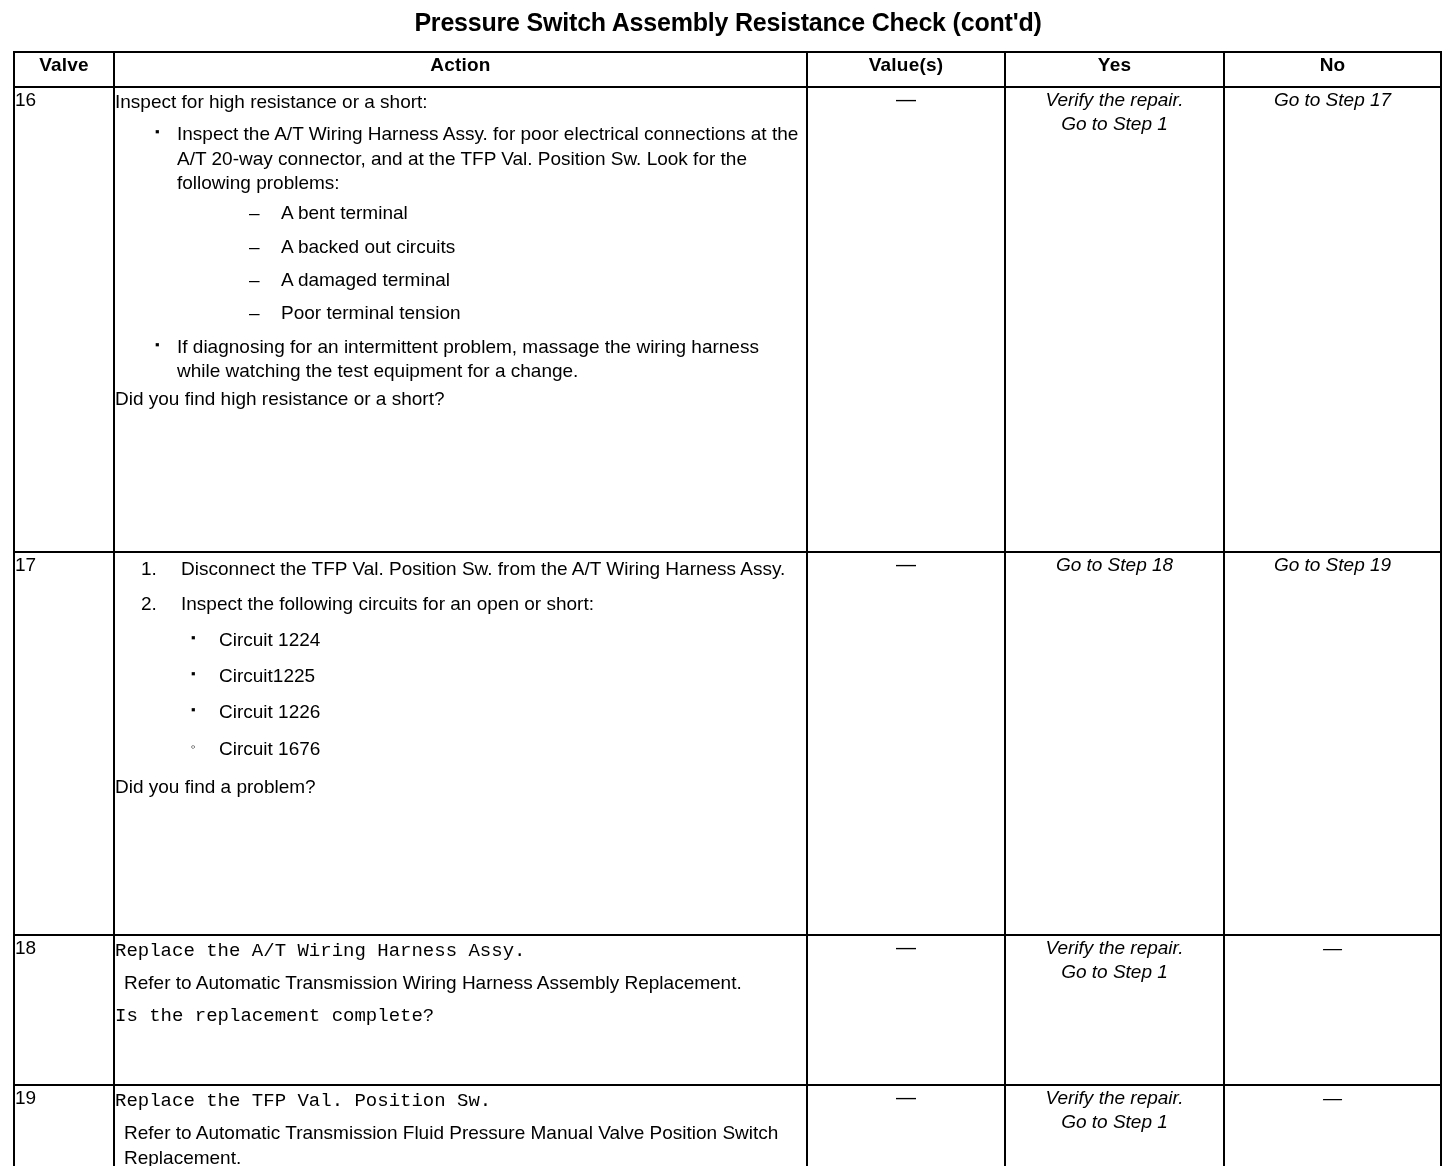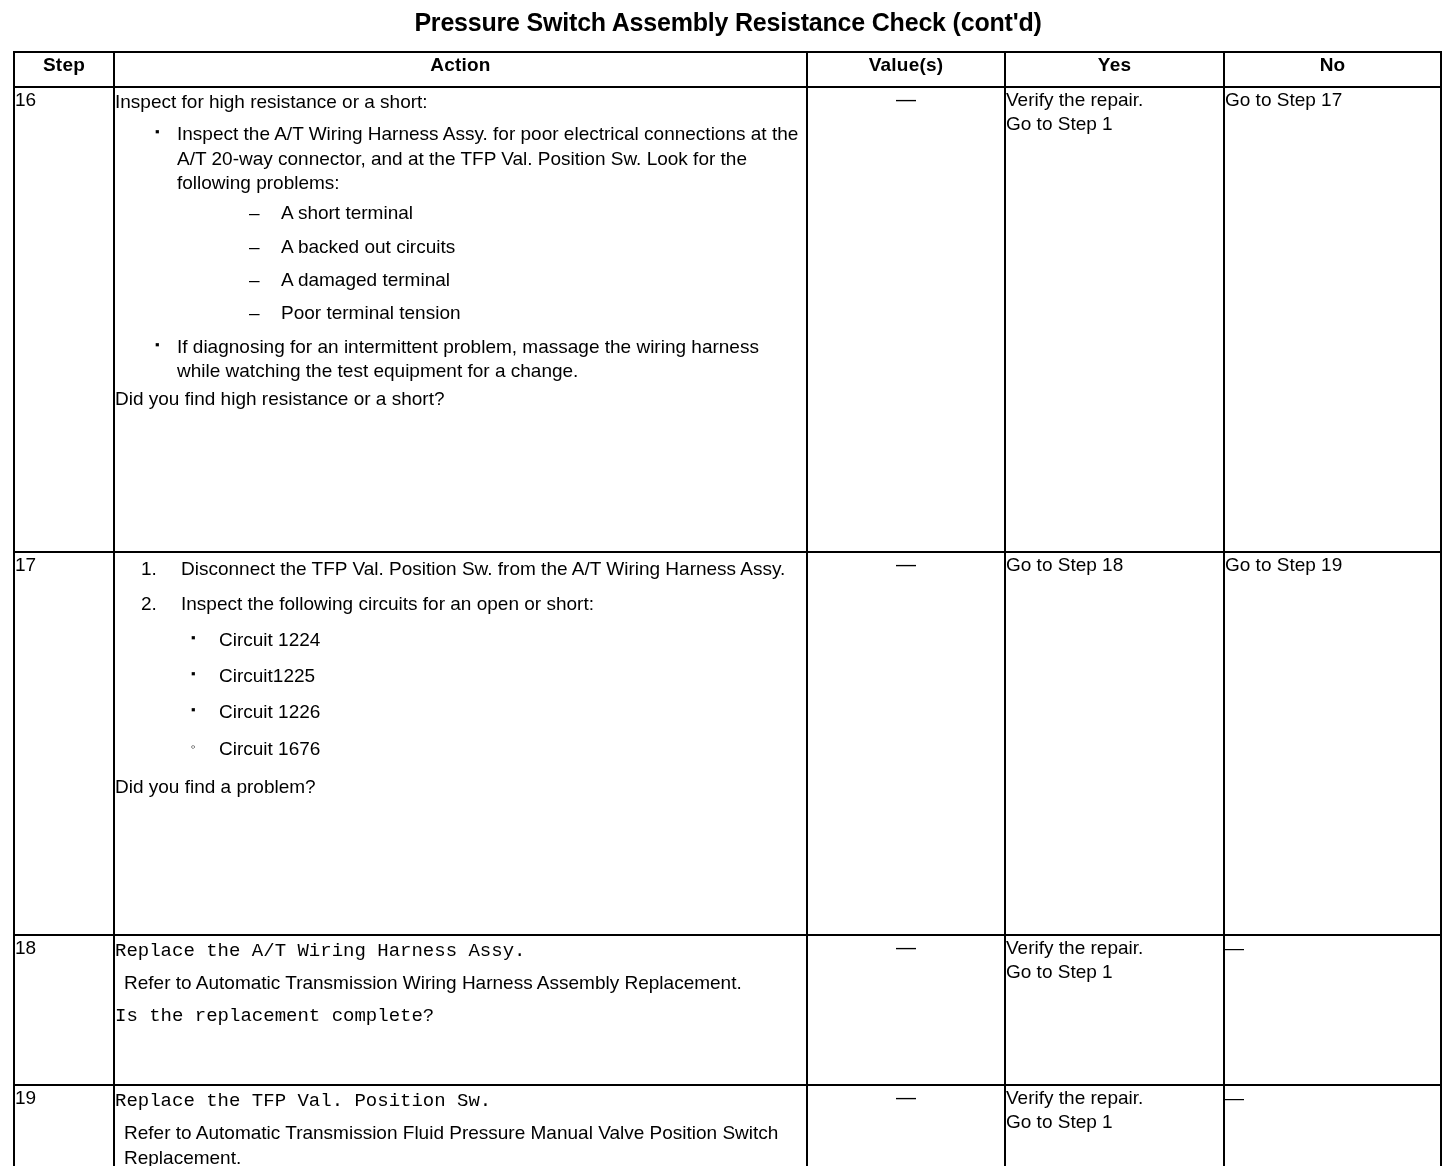--- a/index.html
+++ b/index.html
@@ -64,21 +64,23 @@
     text-align: left;
     vertical-align: middle;
     font-size: 19px;
     font-weight: normal;
   }
   td.value-cell {
     text-align: center;
     vertical-align: middle;
   }
   td.ans-cell {
+    text-align: center;
     vertical-align: bottom;
+    font-style: italic;
     padding-bottom: 6px;
     line-height: 1.25;
     font-size: 19px;
   }
   td.ans-cell.dash-only {
     padding-bottom: 10px;
   }
   td.action-cell {
     padding: 6px 8px 6px 9px;
   }
@@ -204,41 +206,41 @@
   <table class="dtc-table">
     <colgroup>
       <col class="c-step">
         <col class="c-action">
         <col class="c-value">
         <col class="c-yes">
         <col class="c-no">
     </colgroup>
     <thead>
       <tr>
-        <th>Step</th>
+        <th>Valve</th>
         <th>Action</th>
         <th>Value(s)</th>
         <th>Yes</th>
         <th>No</th>
       </tr>
     </thead>
     <tbody>
 
       <tr style="height:465px;">
         <td class="step-cell">16</td>
         <td class="action-cell">
           <div class="lead-line">Inspect for high resistance or a short:</div>
           <ul class="bullet-list">
             <li>
               <span class="bmark sq">▪</span>
               <span>Inspect the A/T Wiring Harness Assy. for poor electrical connections at the A/T 20-way connector, and at the TFP Val. Position Sw. Look for the following problems:</span>
               <ul class="sub-list">
                 <li>
                   <span class="bmark dash-mark">–</span>
-                  <span>A short terminal</span>
+                  <span>A bent terminal</span>
                 </li>
                 <li>
                   <span class="bmark dash-mark">–</span>
                   <span>A backed out circuits</span>
                 </li>
                 <li>
                   <span class="bmark dash-mark">–</span>
                   <span>A damaged terminal</span>
                 </li>
                 <li>

